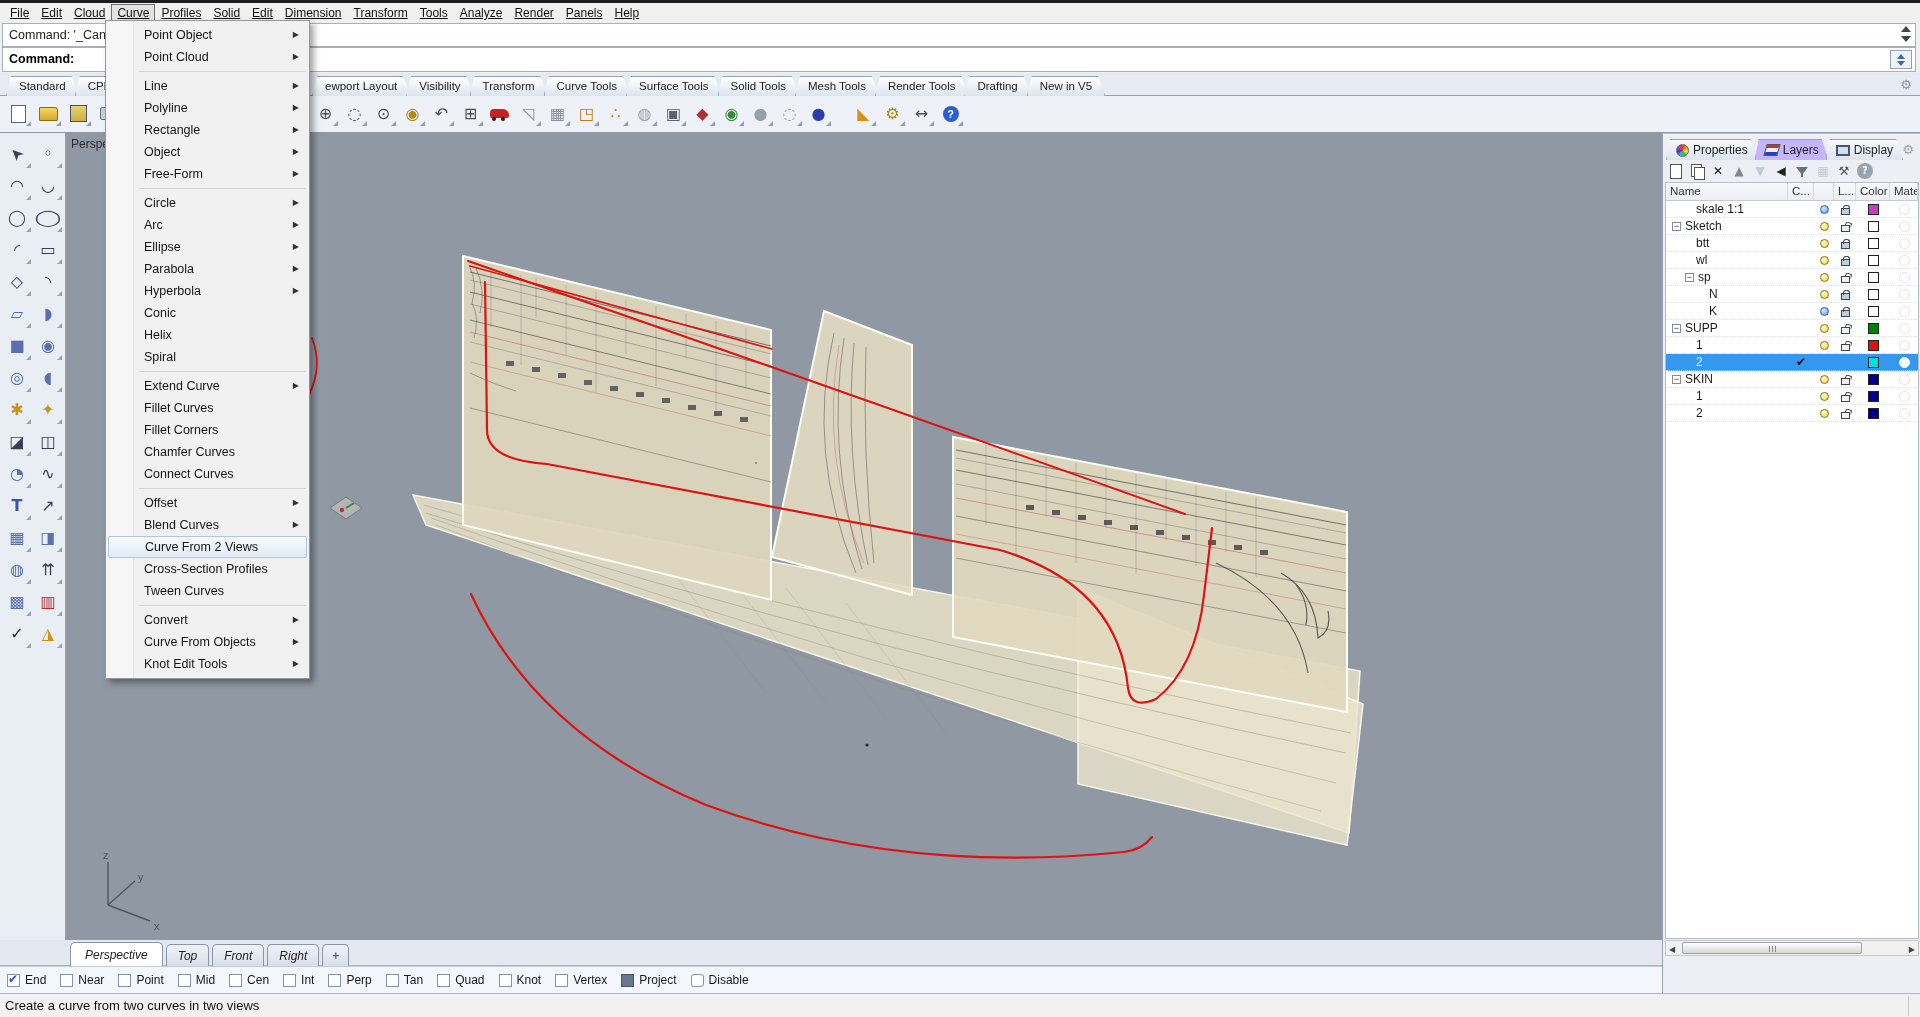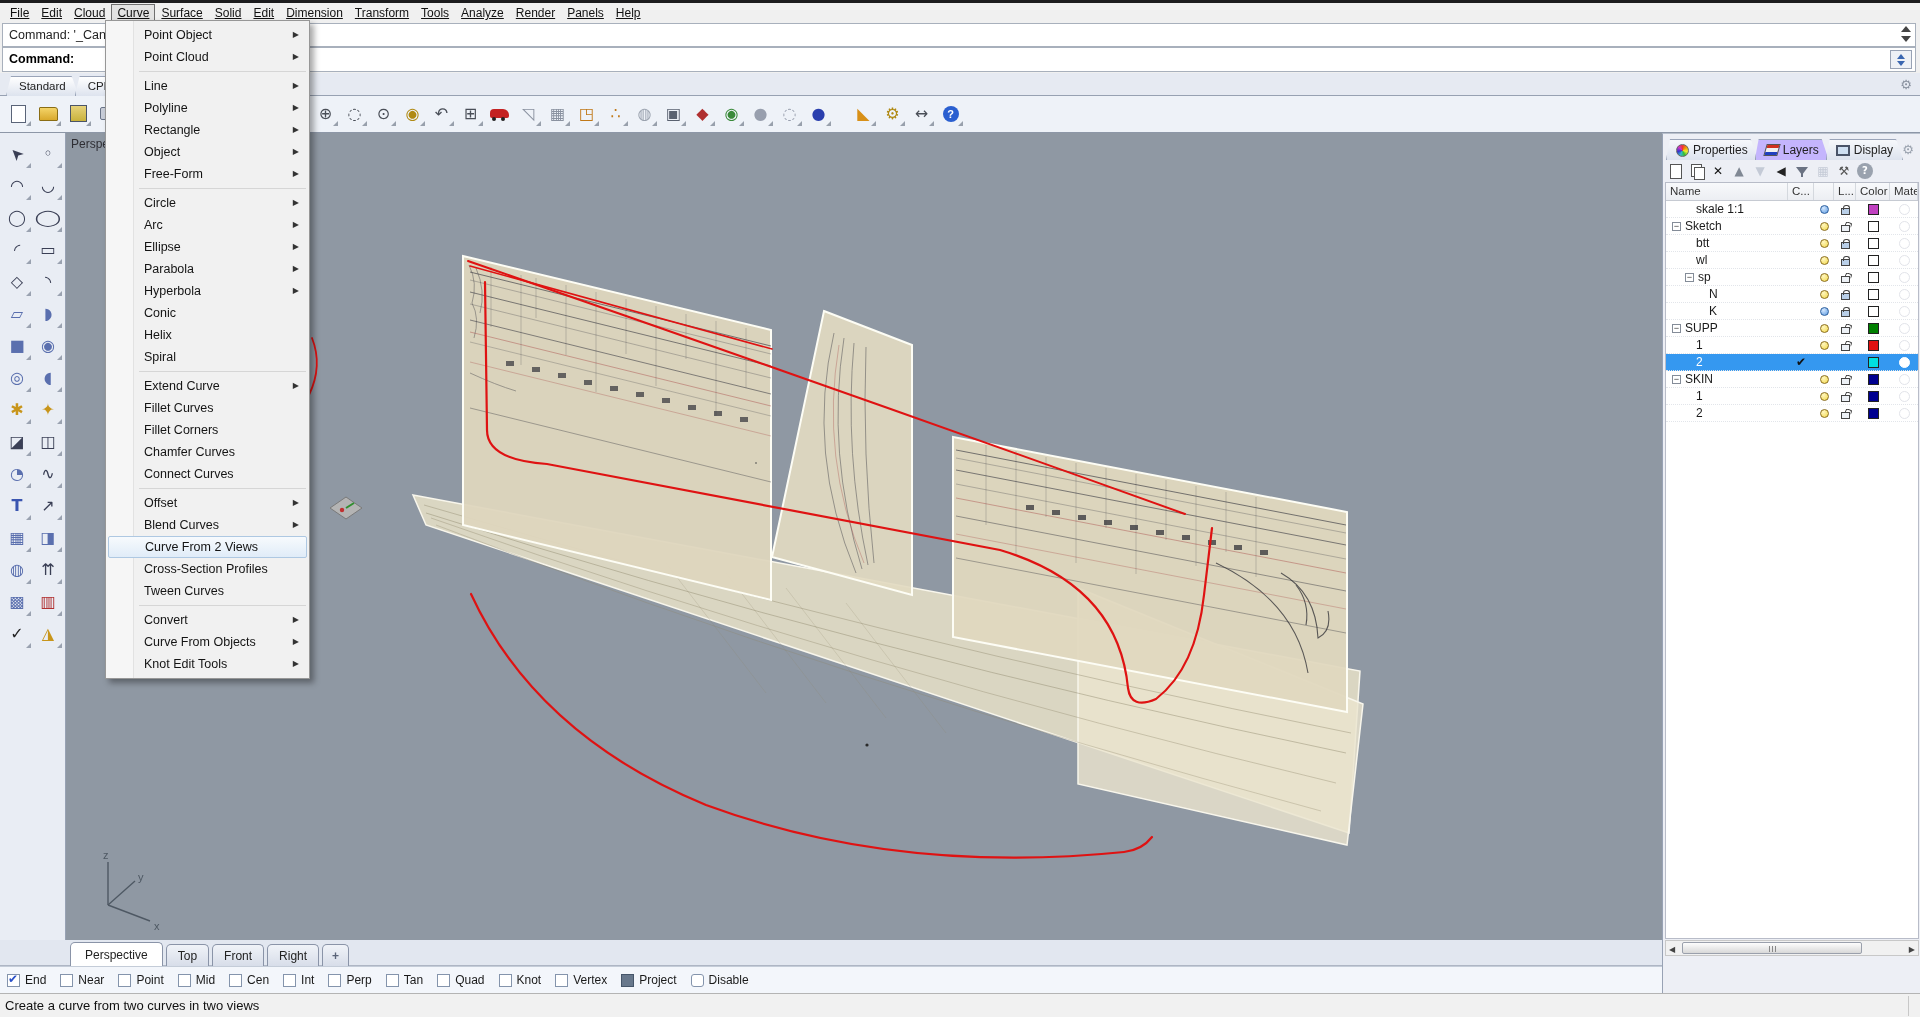--- a/index.html
+++ b/index.html
@@ -105,21 +105,21 @@
 
   #hscroll { position:absolute; left:2px; top:806px; width:254px; height:16px; background:#f1f1f1; border:1px solid #c8c8c8; }
   #hscroll .la { position:absolute; left:3px; top:4px; font-size:8px; color:#444; }
   #hscroll .ra { position:absolute; right:3px; top:4px; font-size:8px; color:#444; }
   #hthumb { position:absolute; left:16px; top:1px; width:180px; height:12px; background:linear-gradient(#fdfdfd,#d8d8d8); border:1px solid #9aa0ac; border-radius:2px; }
   #hthumb::after { content:''; position:absolute; left:50%; top:3px; width:1px; height:6px; background:#888; box-shadow:-3px 0 #888, 3px 0 #888; }
 
   
   #vtabsbar { left:0; top:940px; width:1662px; height:26px; background:#e2e7f0; border-bottom:1px solid #aeb6c4; }
   #vtabs { position:absolute; left:70px; top:2px; display:flex; align-items:flex-end; }
-  .vtab { padding:4px 11px; font-size:12px; color:#222; background:linear-gradient(#f0f3f8,#d6dce8); border:1px solid #8a94a8; border-bottom:none; border-radius:5px 5px 0 0; margin-right:3px; }
+  .vtab { padding:4px 11px; font-size:12px; color:#222; background:linear-gradient(#f0f3f8,#d6dce8); border:1px solid #8a94a8; border-bottom:none; border-radius:5px 5px 0 0; margin-right:3px;font-style:italic; }
   .vtab.active { background:#fff; padding:5px 14px; }
   .vtab-add { padding:4px 9px; font-size:12px; font-weight:bold; color:#5a6478; background:linear-gradient(#f0f3f8,#d6dce8); border:1px solid #8a94a8; border-bottom:none; border-radius:5px 5px 0 0; }
   #osnapbar { left:0; top:966px; width:1662px; height:27px; background:#f3f6fb; border-top:1px solid #c4ccd8; display:flex; align-items:center; padding-left:7px; gap:14px; }
   .osnap { display:flex; align-items:center; gap:5px; font-size:12px; color:#1a1a1a; }
   .cb { width:13px; height:13px; border:1px solid #8494ac; background:#fff; position:relative; flex:none; }
   .cb.checked::after { content:'✔'; position:absolute; left:0px; top:-3px; font-size:12px; color:#2a50c8; }
   .cb.filled { background:#68788c; border-color:#46566a; }
   .cb.round { border-radius:3px; }
   #statusbar { left:0; top:993px; width:1920px; height:24px; background:#f1f1f1; border-top:1px solid #b4b4b4; font-size:13px; color:#111; padding:4px 0 0 5px; }
   #status-div { position:absolute; left:1908px; top:2px; width:1px; height:20px; background:#c8c8c8; }
@@ -127,21 +127,21 @@
 </head>
 <body>
 
 <div class="abs" id="topstrip"></div>
 
 <div class="abs" id="menubar">
     <span class="menu-item">File</span>
     <span class="menu-item">Edit</span>
     <span class="menu-item">Cloud</span>
     <span class="menu-item active">Curve</span>
-    <span class="menu-item">Surface</span>
+    <span class="menu-item">Profiles</span>
     <span class="menu-item">Solid</span>
     <span class="menu-item">Edit</span>
     <span class="menu-item">Dimension</span>
     <span class="menu-item">Transform</span>
     <span class="menu-item">Tools</span>
     <span class="menu-item">Analyze</span>
     <span class="menu-item">Render</span>
     <span class="menu-item">Panels</span>
     <span class="menu-item">Help</span>
   </div>
@@ -157,20 +157,21 @@
   <span>Command:</span>
   <span class="spinner">
       <span class="tu"></span>
       <span class="td"></span>
     </span>
 </div>
 
 <div class="abs" id="tabrow">
   <span id="tabs-left"><span class="ttab">Standard</span><span class="ttab">CPlan</span></span>
   <span id="tab-scroll-arrow">▶</span>
+  <span id="tabs-right"><span class="ttab">ewport Layout</span><span class="ttab">Visibility</span><span class="ttab">Transform</span><span class="ttab">Curve Tools</span><span class="ttab">Surface Tools</span><span class="ttab">Solid Tools</span><span class="ttab">Mesh Tools</span><span class="ttab">Render Tools</span><span class="ttab">Drafting</span><span class="ttab">New in V5</span></span>
   <span id="tabrow-gear">⚙</span>
 </div>
 
 <div class="abs" id="toolbar">
   <span id="tb-left">
       <span class="ticon ic-page"></span>
       <span class="ticon ic-folder"></span>
       <span class="ticon ic-save"></span>
       <span class="ticon ic-print"></span>
     </span>

